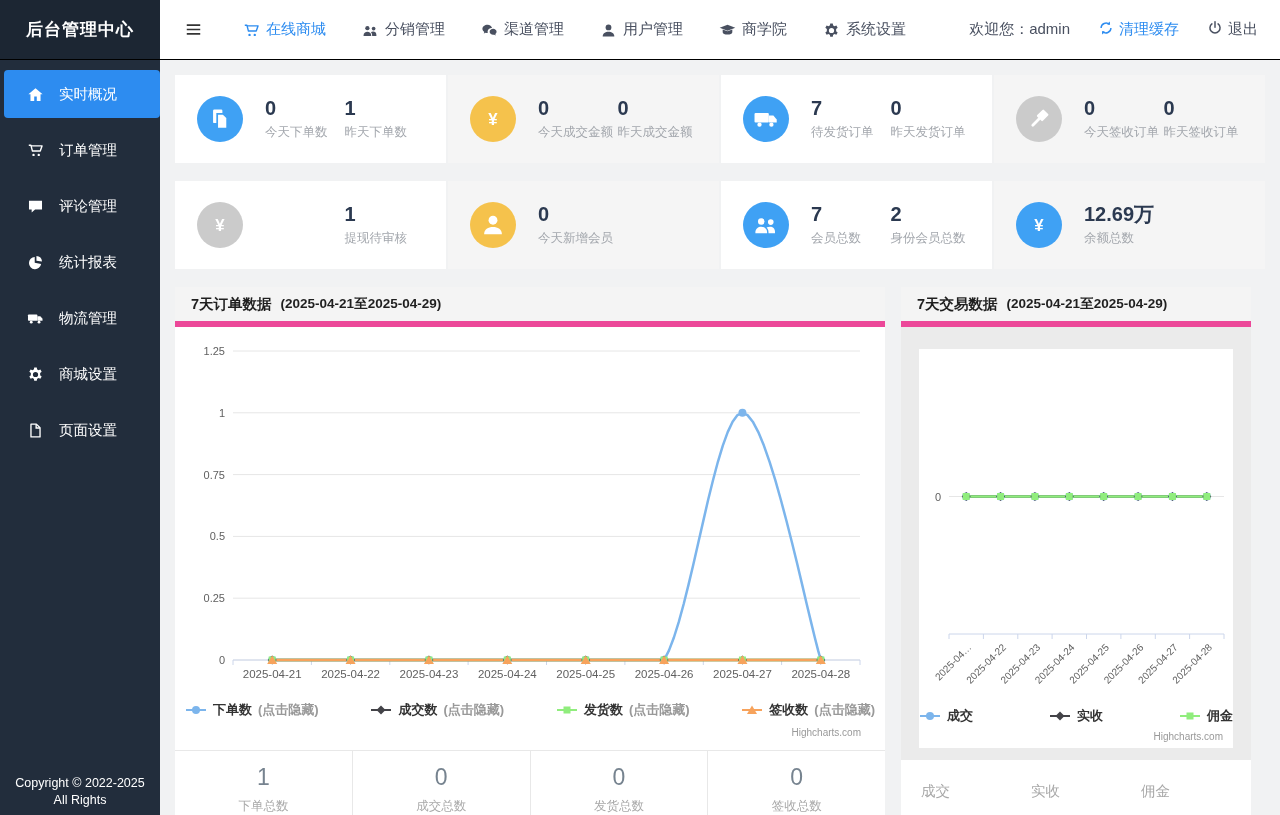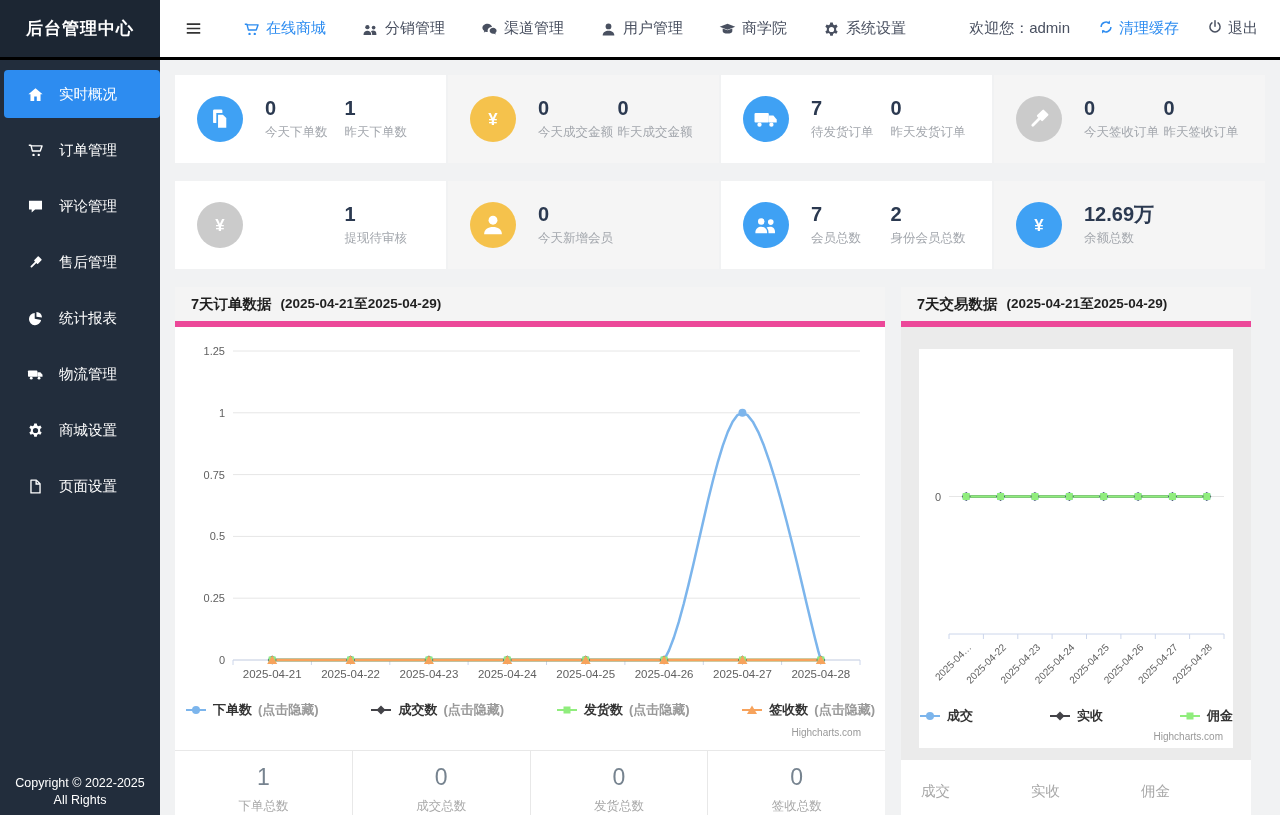--- a/index.html
+++ b/index.html
@@ -1,21 +1,21 @@
 <!DOCTYPE html>
 <html><head>
 <meta charset="utf-8">
 <style>
   * { margin:0; padding:0; box-sizing:border-box; }
   html,body { width:1280px; height:815px; overflow:hidden; background:#f1f2f3;
     font-family:"Liberation Sans","DejaVu Sans",sans-serif; }
 
   
   .topbar { position:fixed; top:0; left:0; width:1280px; height:60px; background:#fff;
-    display:flex; align-items:stretch; z-index:20; border-bottom:3px solid #000000; }
+    display:flex; align-items:stretch; z-index:20; border-bottom:1px solid #000000; }
   .logo { width:160px; background:#1c2633; color:#fff; font-size:17px; font-weight:bold;
     display:flex; align-items:center; justify-content:center; letter-spacing:1px; }
   .topnav { flex:1; display:flex; align-items:center; padding:0 22px 0 24px; }
   .burger { color:#333; margin-right:40px; display:flex; align-items:center; cursor:pointer; }
   .burger svg { width:19px; height:19px; }
   .nav-items { display:flex; gap:36px; align-items:center; }
   .nav-item { display:flex; align-items:flex-end; gap:6px; color:#495060; font-size:15px;
     cursor:pointer; text-decoration:none; }
   .nav-item svg { width:17px; height:17px; }
   .nav-item.active { color:#2d8cf0; }
@@ -178,29 +178,20 @@
           <circle cx="9.2" cy="18.2" r="1.7"></circle>
           <circle cx="16.6" cy="18.2" r="1.7"></circle>
         </svg>
         <span>订单管理</span>
       </li>
       <li class="side-item">
         <svg viewBox="0 0 24 24" fill="currentColor">
           <path d="M2.8 3.8h18.4v12.4h-9.8l-4.8 4.2v-4.2H2.8z"></path>
         </svg>
         <span>评论管理</span>
-      </li>
-      <li class="side-item">
-        <svg viewBox="0 0 24 24" fill="currentColor">
-          <g transform="rotate(45 12 12)">
-            <rect x="8.3" y="2.8" width="7.4" height="8.8" rx="1"></rect>
-            <rect x="10.7" y="10.4" width="2.6" height="11" rx="1.3"></rect>
-          </g>
-        </svg>
-        <span>售后管理</span>
       </li>
       <li class="side-item">
         <svg viewBox="0 0 24 24" fill="currentColor">
           <path d="M10.9 4.2a8.6 8.6 0 1 0 9 9.8l-9-1.6z"></path>
           <path d="M13.3 2.8a8.6 8.6 0 0 1 7.9 7.9l-7.9-1.2z"></path>
         </svg>
         <span>统计报表</span>
       </li>
       <li class="side-item">
         <svg viewBox="0 0 24 24" fill="currentColor">

